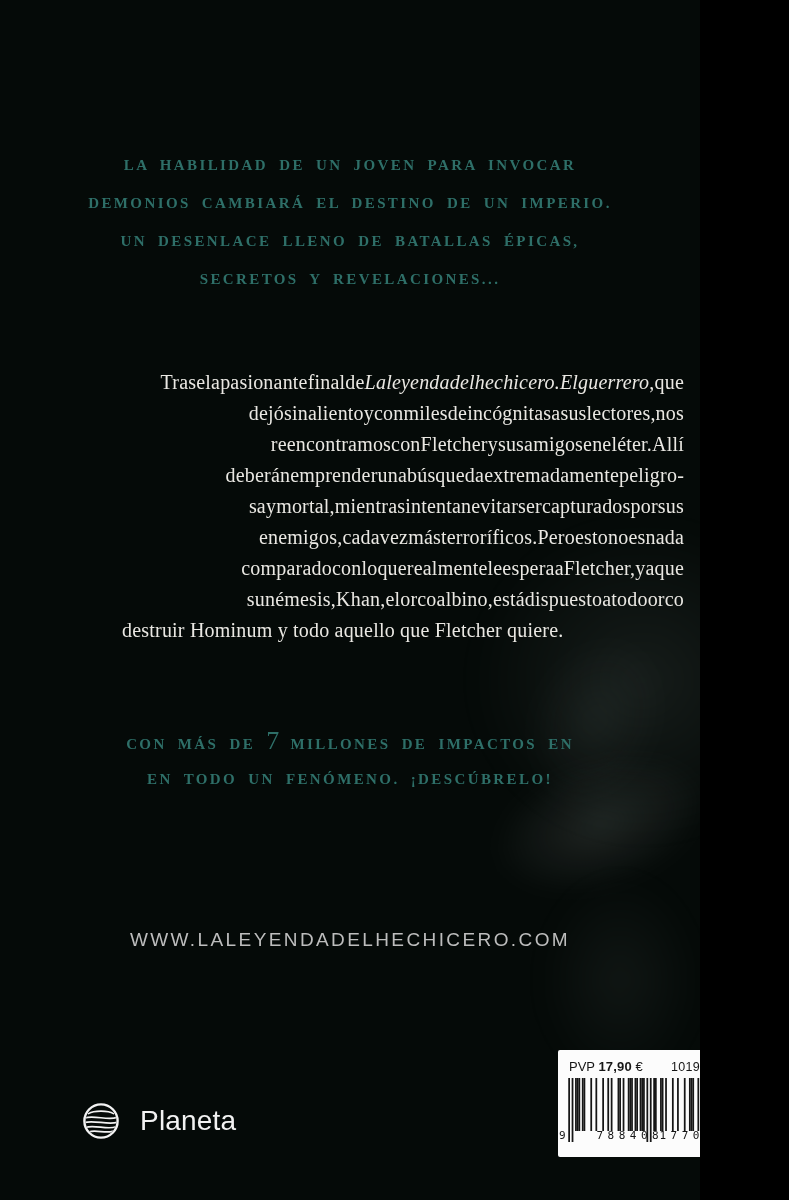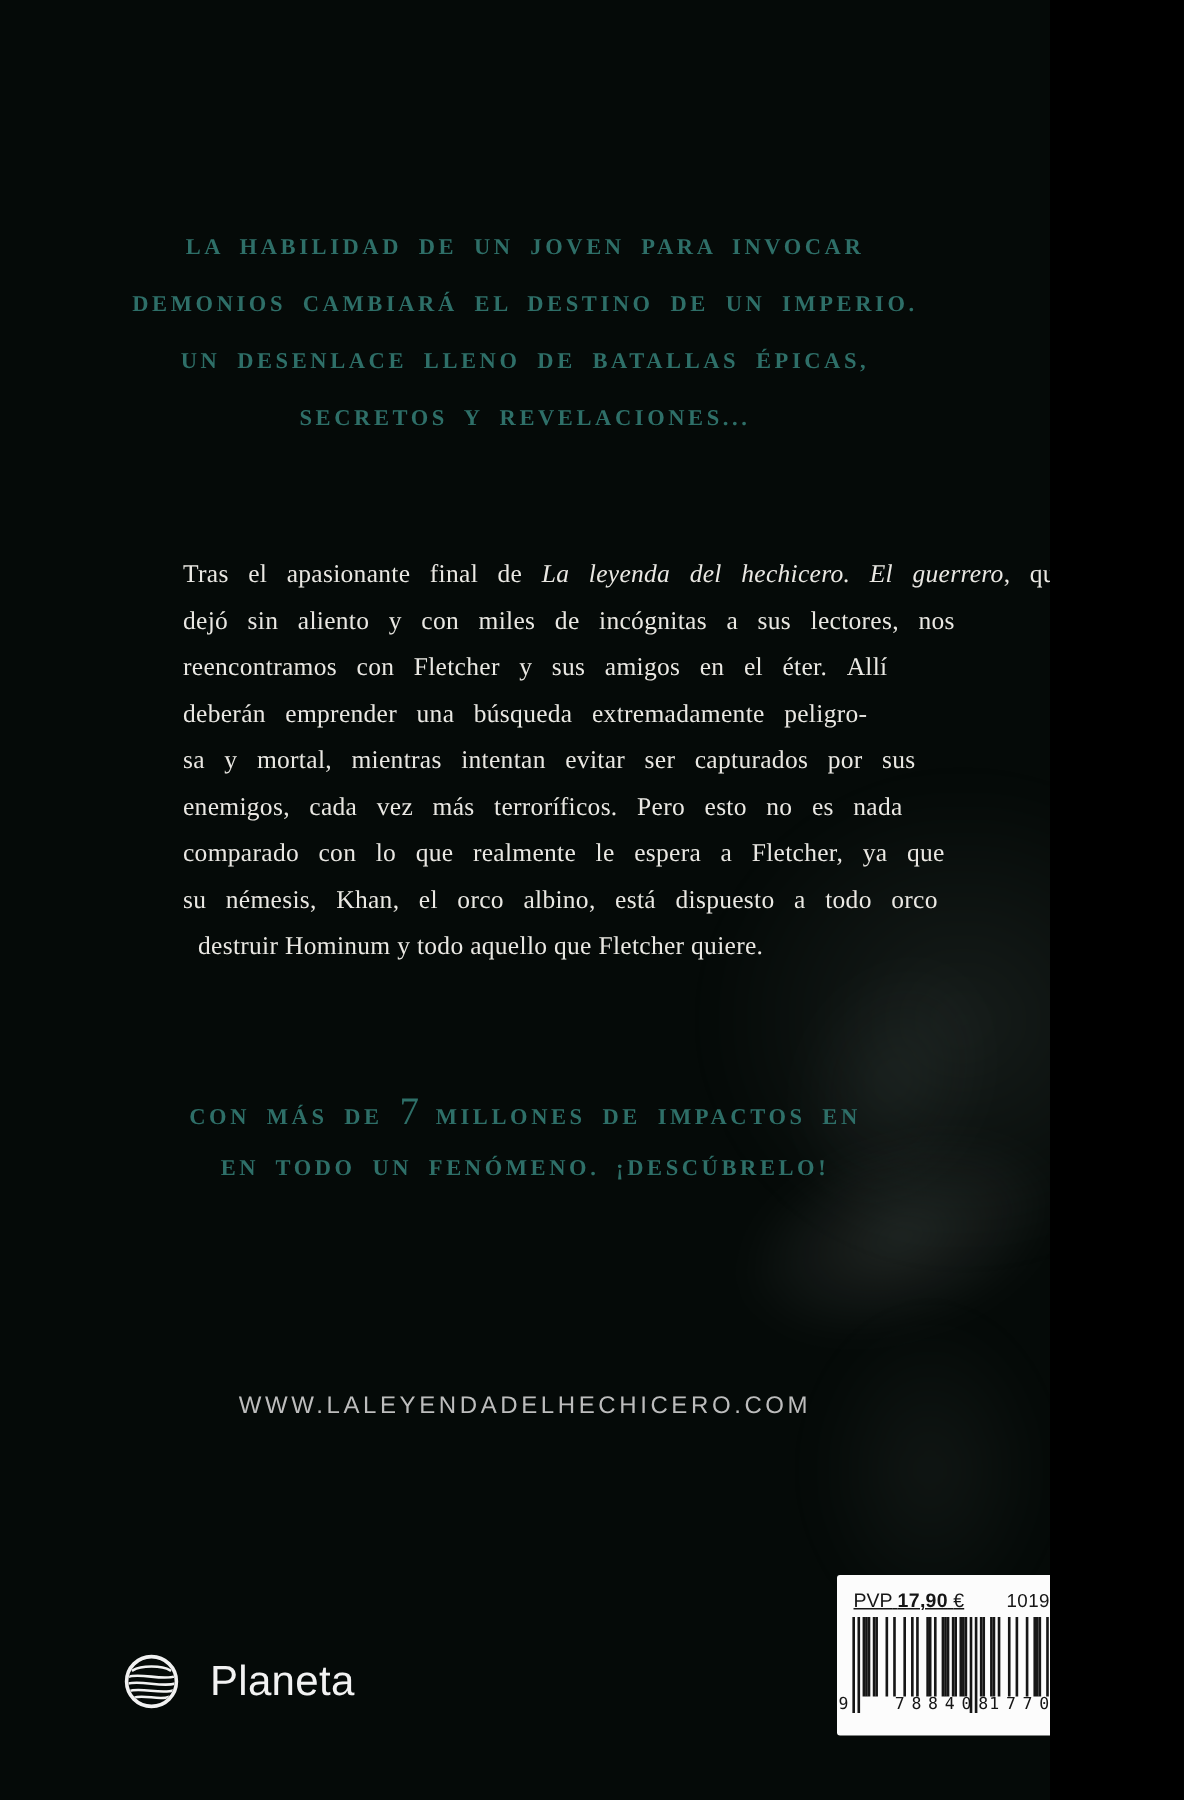--- a/index.html
+++ b/index.html
@@ -31,49 +31,49 @@
     height:38px;line-height:38px;
     font-size:15px;font-weight:700;
     letter-spacing:2.4px;word-spacing:5px;
     color:var(--accent-teal,#2e6f68);
   }
   .tl-line .big-num{font-size:26px;font-weight:400;letter-spacing:0;}
 
   
   .synopsis{position:absolute;left:122px;top:367px;width:562px;}
   .syn-line{
-    display:flex;justify-content:flex-start;gap:13px;
+    display:flex;justify-content:flex-end;gap:0;
     height:31px;line-height:31px;
-    font-size:17px;letter-spacing:0.2px;
+    font-size:20px;letter-spacing:0.2px;
     color:var(--body-text,#eae8e3);
     white-space:nowrap;
   }
-  .syn-line.last{display:block;white-space:normal;margin-left:10px;}
+  .syn-line.last{display:block;white-space:normal;}
   .italic{font-style:italic;}
   .word{display:inline-block;white-space:nowrap;}
 
   
   .site-url{
     position:absolute;left:0;right:0;top:929px;text-align:center;
     font-family:"Liberation Sans","DejaVu Sans",sans-serif;
-    font-size:16px;letter-spacing:2.4px;word-spacing:1px;
+    font-size:19px;letter-spacing:2.4px;word-spacing:1px;
     color:var(--url-text,#bdbdbd);
   }
 
   
   .price-box{
     position:absolute;left:558px;top:1050px;width:182px;height:107px;
     box-sizing:border-box;padding:9px 10px 6px 10px;
     background:var(--barcode-bg,#fcfcfc);border-radius:2px;
     font-family:"Liberation Sans","DejaVu Sans",sans-serif;
     color:var(--barcode-ink,#161616);
   }
   .pb-head{display:flex;justify-content:space-between;align-items:baseline;
     font-size:13px;line-height:15px;margin:0 1px 3px 1px;}
-  .pb-price{white-space:nowrap;text-decoration:underline;}
+  .pb-price{white-space:nowrap;}
   .pb-price b{font-weight:700;letter-spacing:0.2px;}
   .pb-code{font-size:12.5px;letter-spacing:0.3px;}
   .bars{position:relative;width:162px;height:64px;margin:0 auto;}
   .bars svg{position:absolute;left:0;top:0;fill:var(--barcode-ink,#161616);}
   .bc-digit{
     position:absolute;bottom:0;
     font-family:"DejaVu Sans Mono","Liberation Mono",monospace;
     font-size:11px;line-height:12px;color:var(--barcode-ink,#161616);
   }
   .bc-first{left:-9px;}

